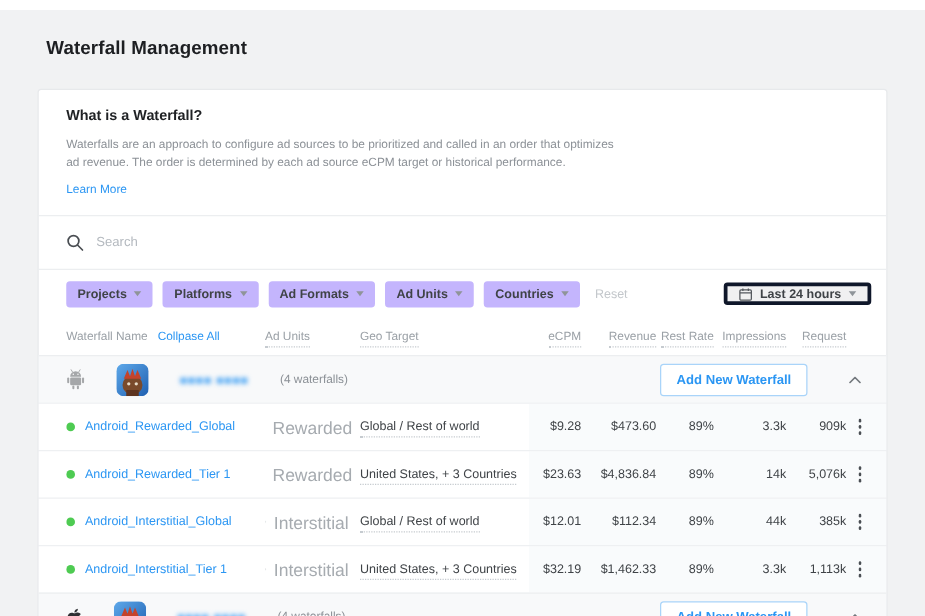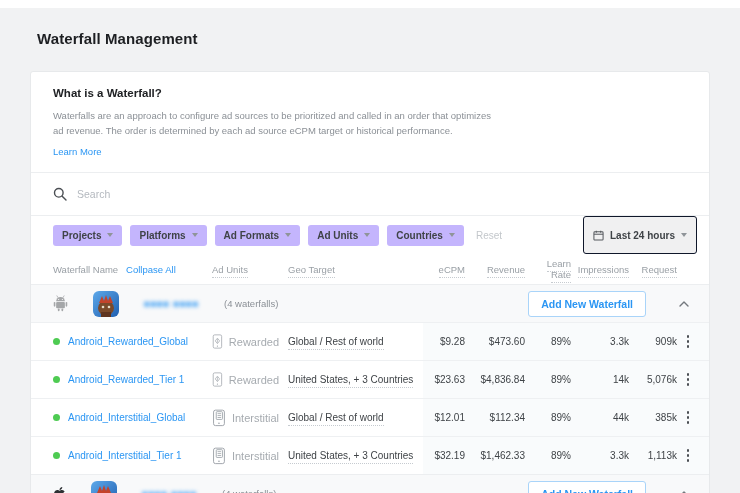--- a/index.html
+++ b/index.html
@@ -26,22 +26,22 @@
   .search-row input::placeholder { color:#b4b9bf; }
 
   
   .filter-row { height:38px; display:flex; align-items:center; padding:0 12px 0 22px; gap:8px; }
   .chip { display:inline-flex; align-items:center; gap:6px; background:#c4b5fd; border-radius:3px;
     height:21px; padding:0 9px; font-size:10px; font-weight:bold; color:#3f4347; cursor:pointer; }
   .caret { width:0; height:0; border-left:3px solid transparent; border-right:3px solid transparent;
     border-top:4px solid #8f9499; }
   .reset { font-size:10px; color:#c3c7cb; margin-left:4px; cursor:pointer; }
   .spacer { flex:1; }
-  .date-chip { display:inline-flex; align-items:center; gap:6px; background:#f0f0f1; border:1px solid #0f172a;
-    border-radius:3px; height:38px; padding:0 9px; font-size:10px; font-weight:bold; color:#3f4347; cursor:pointer; }
+  .date-chip { display:inline-flex; align-items:center; gap:6px; background:#f0f0f1; border:3px solid #0f172a;
+    border-radius:3px; height:18px; padding:0 9px; font-size:10px; font-weight:bold; color:#3f4347; cursor:pointer; }
 
   
   .grid { display:grid; grid-template-columns:150px 76px 1fr 44px 60px 46px 58px 48px 22px;
     align-items:center; padding:0 10px 0 22px; }
 
   
   .thead { height:30px; font-size:9.5px; color:#9aa0a6; }
   .thead .c1 { display:flex; align-items:center; gap:8px; }
   .collapse-link { color:#2b96f3; cursor:pointer; }
   .th-dot { border-bottom:1px dotted #c6cbd0; padding-bottom:2px; cursor:pointer; }
@@ -58,21 +58,21 @@
     color:#2b96f3; font-size:10.5px; font-weight:bold; font-family:inherit; cursor:pointer;margin-left:40px; }
   .chev-box { width:26px; display:flex; justify-content:center; cursor:pointer; }
 
   
   .data-row { height:38px; border-top:1px solid #eef0f2; font-size:10px; color:#3f4347;
     background:linear-gradient(90deg,#ffffff 392px,#f9fbfc 392px); }
   .c-name { display:flex; align-items:center; gap:8px; overflow:hidden; }
   .status-dot { width:7px; height:7px; border-radius:50%; background:#4ecb52; flex:0 0 auto; }
   .wf-link { color:#2b96f3; font-weight:normal; font-size:10px; white-space:nowrap; cursor:pointer; }
   .c-format { display:flex; align-items:center; gap:6px; padding-left:9px; }
-  .fmt-label { font-size:11px; color:#a6abb0; }
+  .fmt-label { font-size:14px; color:#a6abb0; }
   .geo { font-size:10px; border-bottom:1px dotted #c6cbd0; padding-bottom:2px; cursor:pointer; }
   .kebab { display:flex; flex-direction:column; align-items:center; gap:2.5px; cursor:pointer; padding:4px 0; }
   .kebab i { width:2.6px; height:2.6px; border-radius:50%; background:#4a4e53; }
 </style>
 </head>
 <body>
 
 <div class="top-strip"></div>
 <h1 class="page-title">Waterfall Management</h1>
 
@@ -133,21 +133,21 @@
 
   <div class="grid thead">
     <div class="c1">
       <span>Waterfall Name</span>
       <span class="collapse-link">Collpase All</span>
     </div>
     <div class="pad-l"><span class="th-dot">Ad Units</span></div>
     <div class="pad-l"><span class="th-dot">Geo Target</span></div>
     <div class="t-right"><span class="th-dot">eCPM</span></div>
     <div class="t-right"><span class="th-dot">Revenue</span></div>
-    <div class="t-right"><span class="th-dot">Learn Rate</span></div>
+    <div class="t-right"><span class="th-dot">Rest Rate</span></div>
     <div class="t-right"><span class="th-dot">Impressions</span></div>
     <div class="t-right"><span class="th-dot">Request</span></div>
     <div></div>
   </div>
 
   <div>
   <div>
     <div class="group-row">
       <svg width="15" height="17" viewBox="0 0 24 27">
         <g fill="#a5a7a9">

